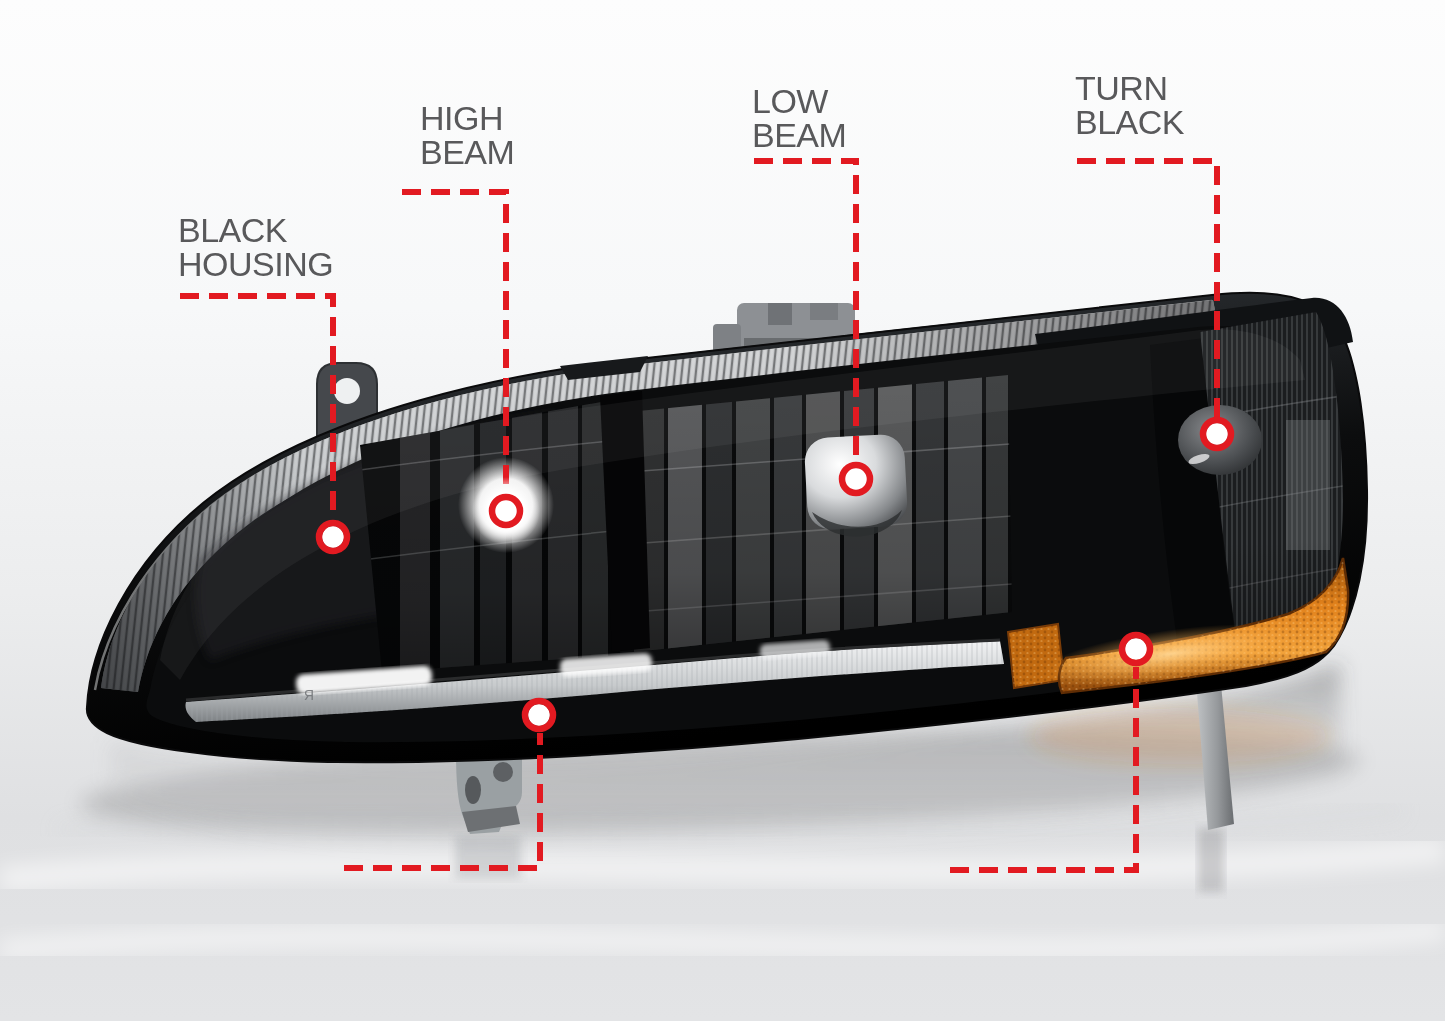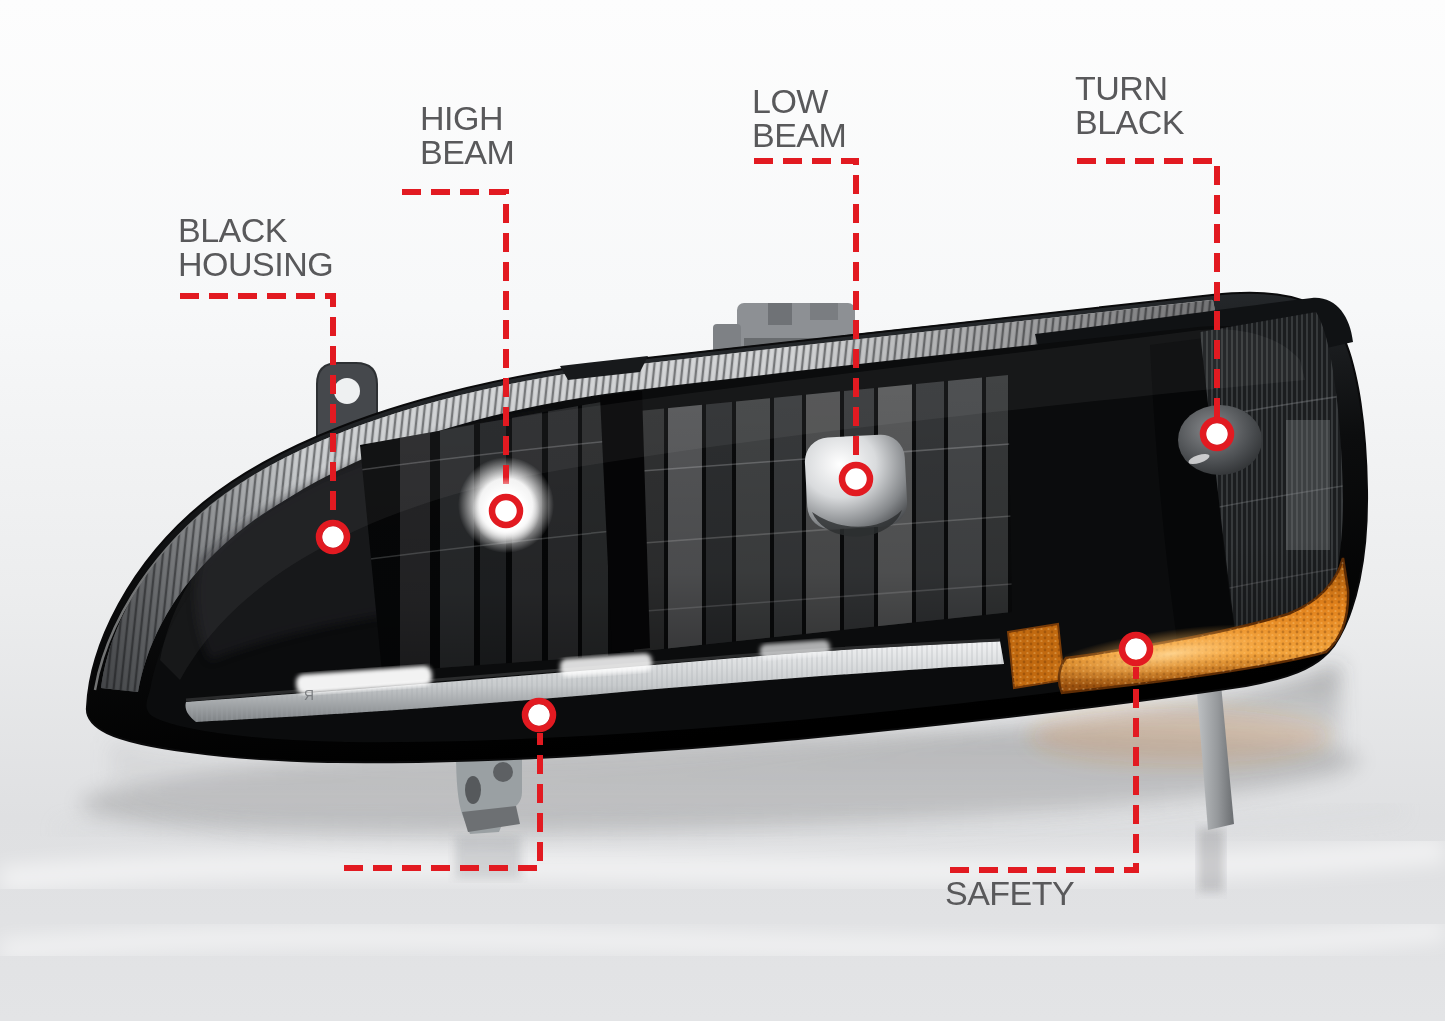--- a/index.html
+++ b/index.html
@@ -42,21 +42,20 @@
   </div>
   <div class="label" style="left:752px;top:84px">
     <span>LOW</span>
     <span>BEAM</span>
   </div>
   <div class="label" style="left:1075px;top:71px">
     <span>TURN</span>
     <span>BLACK</span>
   </div>
   <div class="label" style="left:945px;top:876px">
-    <span>SAFETY</span>
   </div>
 
   <svg width="1445" height="1021" viewBox="0 0 1445 1021">
     <defs>
       <linearGradient id="gHousing" x1="0" y1="0" x2="0.3" y2="1">
         <stop offset="0" stop-color="#54585c"></stop>
         <stop offset="0.25" stop-color="#24272a"></stop>
         <stop offset="0.55" stop-color="#0c0d0e"></stop>
         <stop offset="1" stop-color="#000000"></stop>
       </linearGradient>

